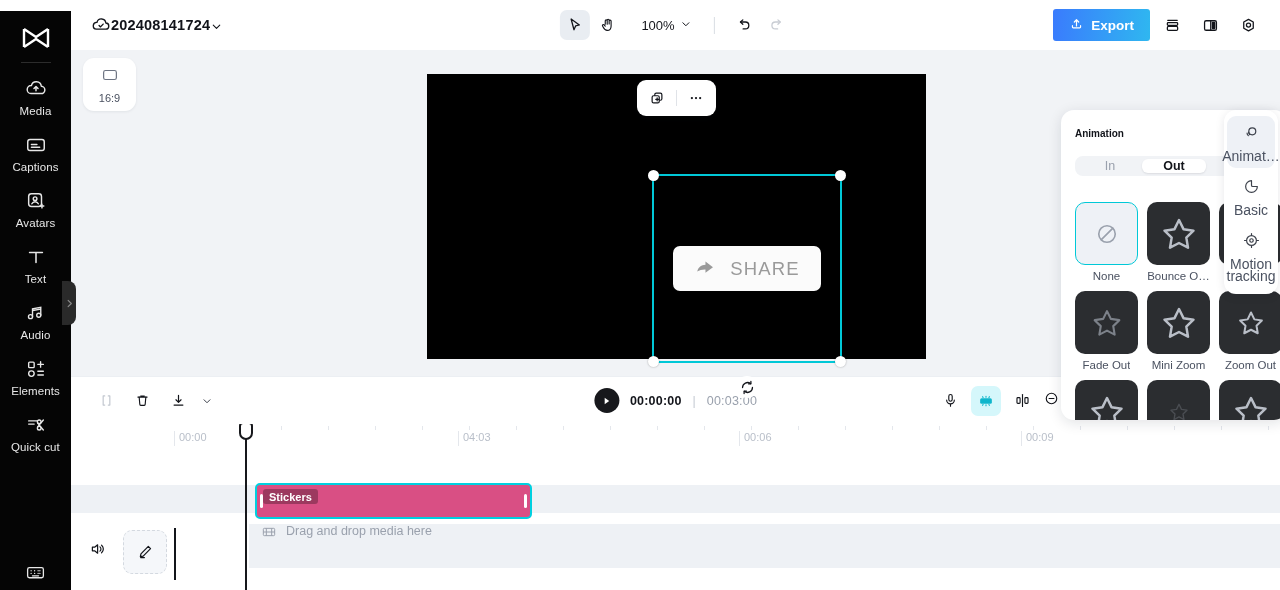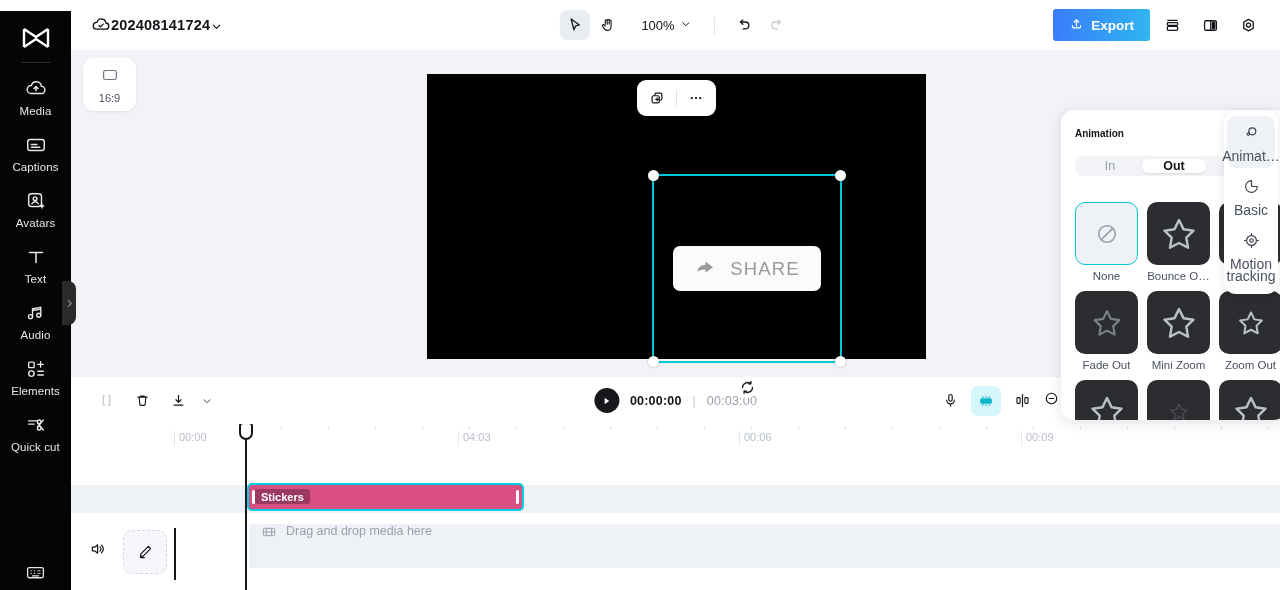--- a/index.html
+++ b/index.html
@@ -140,21 +140,21 @@
   .zs-track { width: 86px; height: 2px; background: #d7dbe2; border-radius: 2px; cursor: pointer; }
 
   .tl-body { position: absolute; left: 71px; top: 424px; right: 0; bottom: 0; background: #fff; overflow: hidden; }
   .ruler { position: absolute; left: 0; top: 0; right: 0; height: 26px; }
   .r-label { position: absolute; top: 7px; font-size: 11px; color: #b9bfc9; padding-left: 4px; border-left: 1px solid #e4e7ec; height: 15px; }
   .r-tick { position: absolute; top: 2px; width: 1px; height: 4px; background: #e4e7ec; }
   .track-stickers {
     position: absolute; left: 0; top: 61px; right: 0; height: 28px; background: #eef1f5;
   }
   .clip-stickers {
-    position: absolute; left: 176px; top: 59px; width: 277px; height: 28px; background: #d94f84;
+    position: absolute; left: 184px; top: 59px; width: 277px; height: 36px; background: #d94f84;
     border: 2px solid #00d0e0; border-radius: 5px;
   }
   .clip-label {
     position: absolute; left: 6px; top: 4px; height: 15px; padding: 0 6px; background: rgba(0,0,0,.28);
     border-radius: 3px; color: #fff; font-size: 11px; font-weight: bold; display: flex; align-items: center;
   }
   .clip-grip { position: absolute; top: 50%; transform: translateY(-50%); width: 3px; height: 14px; background: #fff; border-radius: 2px; }
   .grip-l { left: 3px; } .grip-r { right: 3px; }
   .track-media {
     position: absolute; left: 178px; top: 100px; right: 0; height: 44px; background: #eef1f5;

